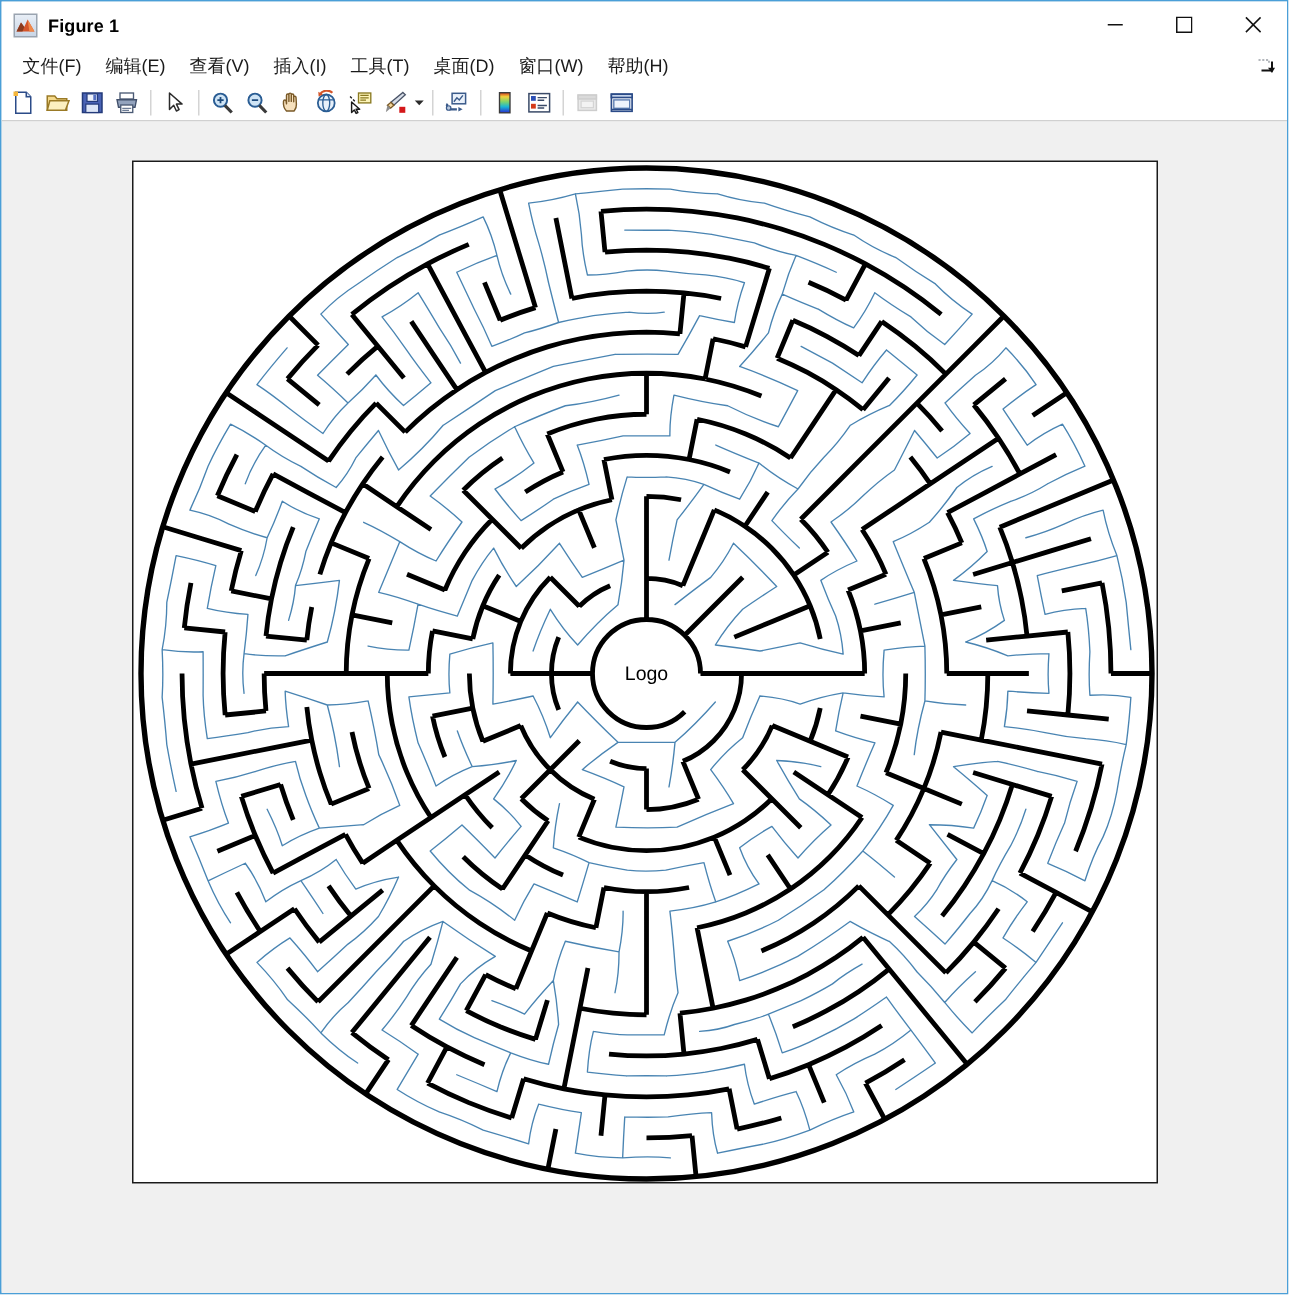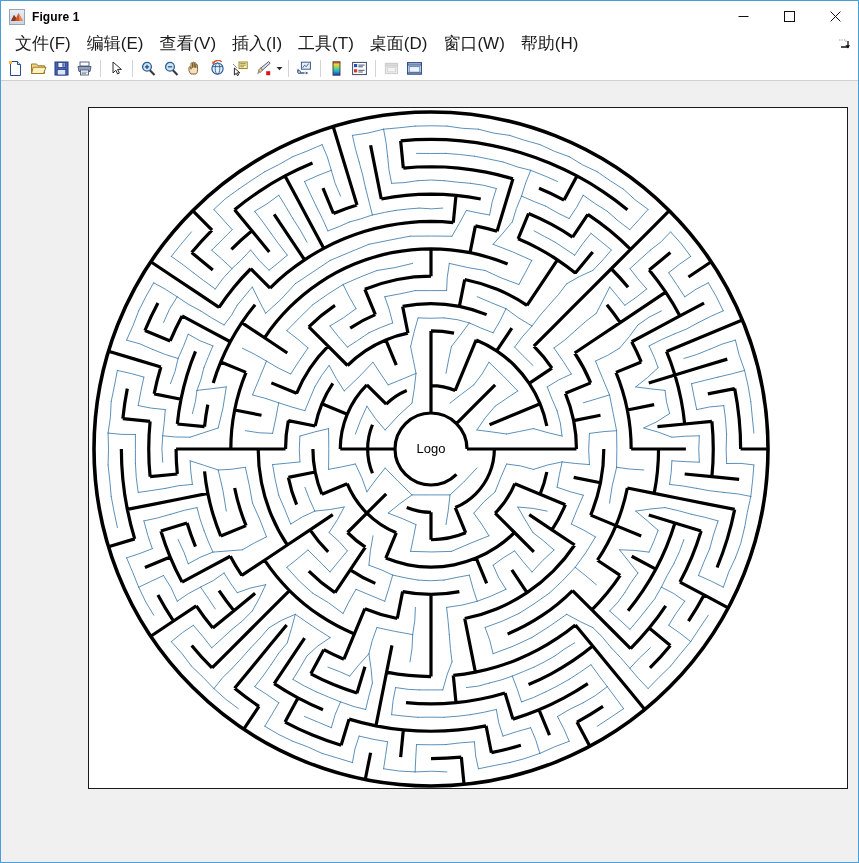--- a/index.html
+++ b/index.html
@@ -73,21 +73,21 @@
   #menubar {
     position: relative;
     height: 24px;
     background: #ffffff;
     display: flex;
     align-items: center;
     padding-left: 6px;
     box-sizing: border-box;
   }
   .menu-item {
-    font-size: 17px;
+    font-size: 12px;
     color: #1a1a1a;
     padding: 3px 8px 4px 8px;
     white-space: nowrap;
     line-height: 14px;
   }
   #menu-dock {
     position: absolute;
     right: 7px;
     top: 5px;
     width: 14px;
@@ -133,21 +133,21 @@
   
   #figure-body {
     position: relative;
     background: #f0f0f0;
     height: 780px;
   }
   #axes-box {
     position: absolute;
     left: 87px;
     top: 26px;
-    width: 760px;
+    width: 684px;
     height: 682px;
     background: #ffffff;
     border: 1px solid #1a1a1a;
     box-sizing: border-box;
     overflow: hidden;
   }
   #maze-svg { display: block; position:absolute; left:0; top:0; }
   #center-label {
     position: absolute;
     left: 0; top: 0;

